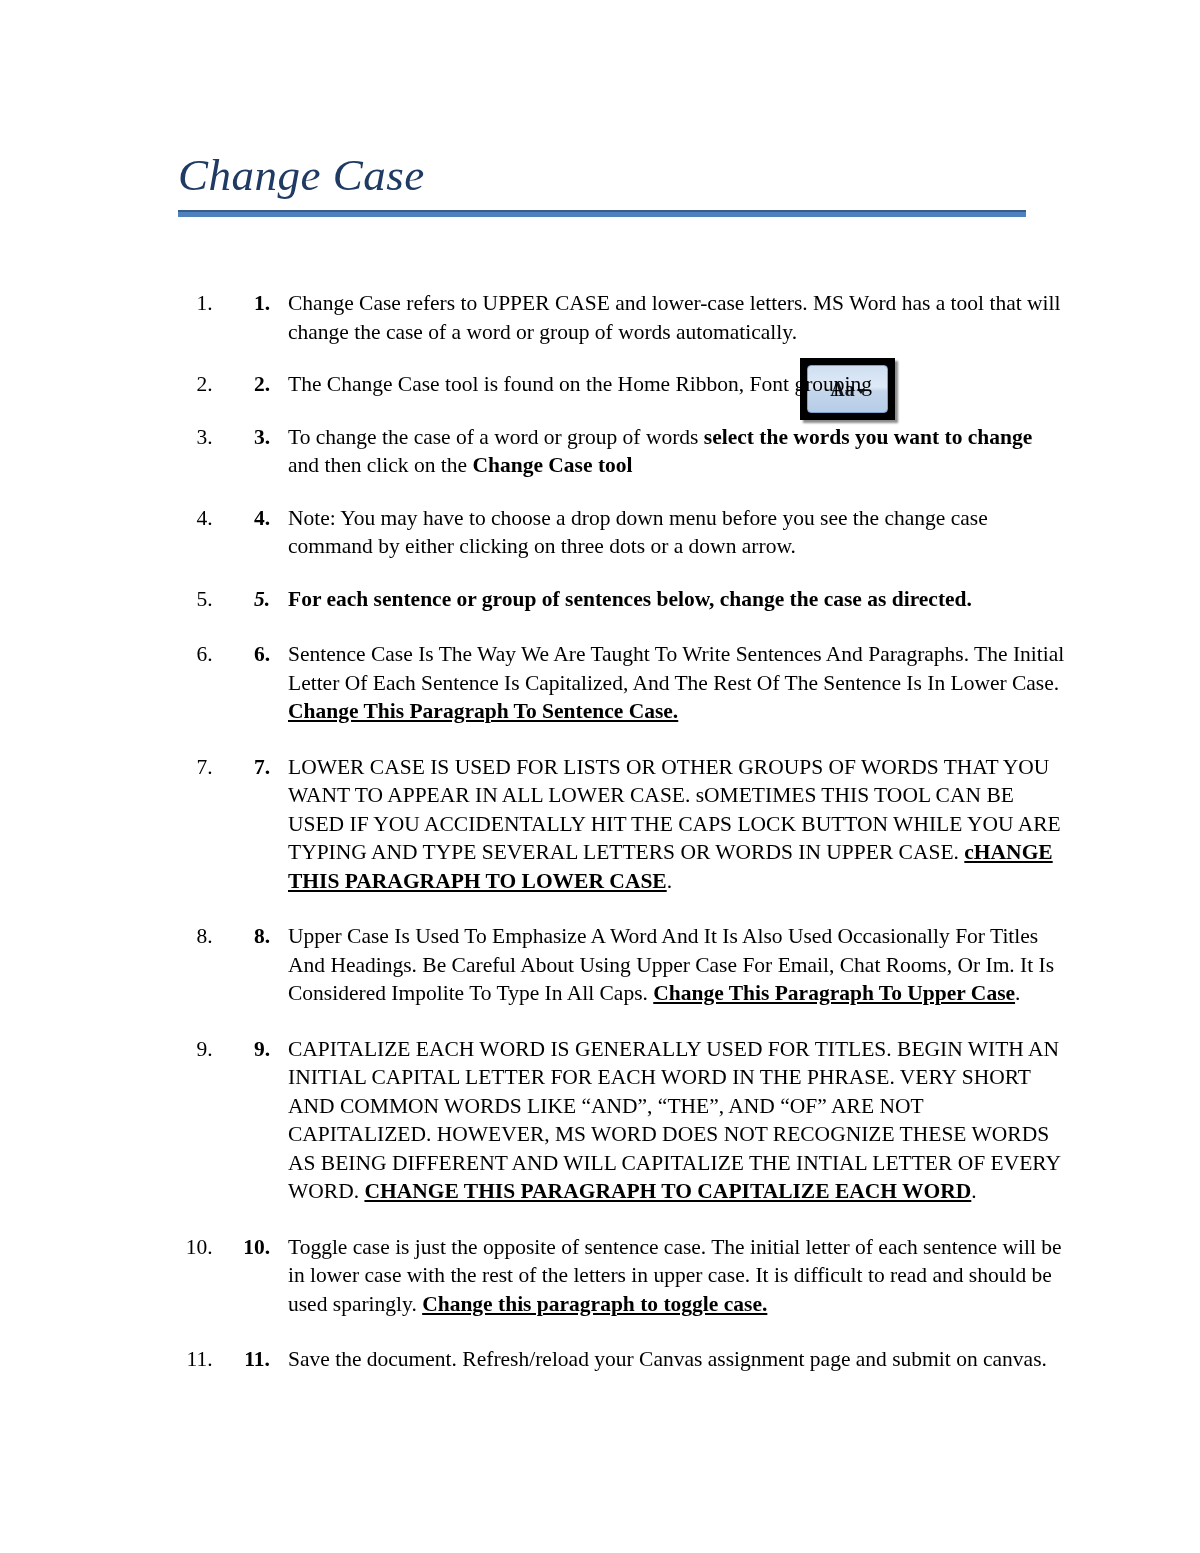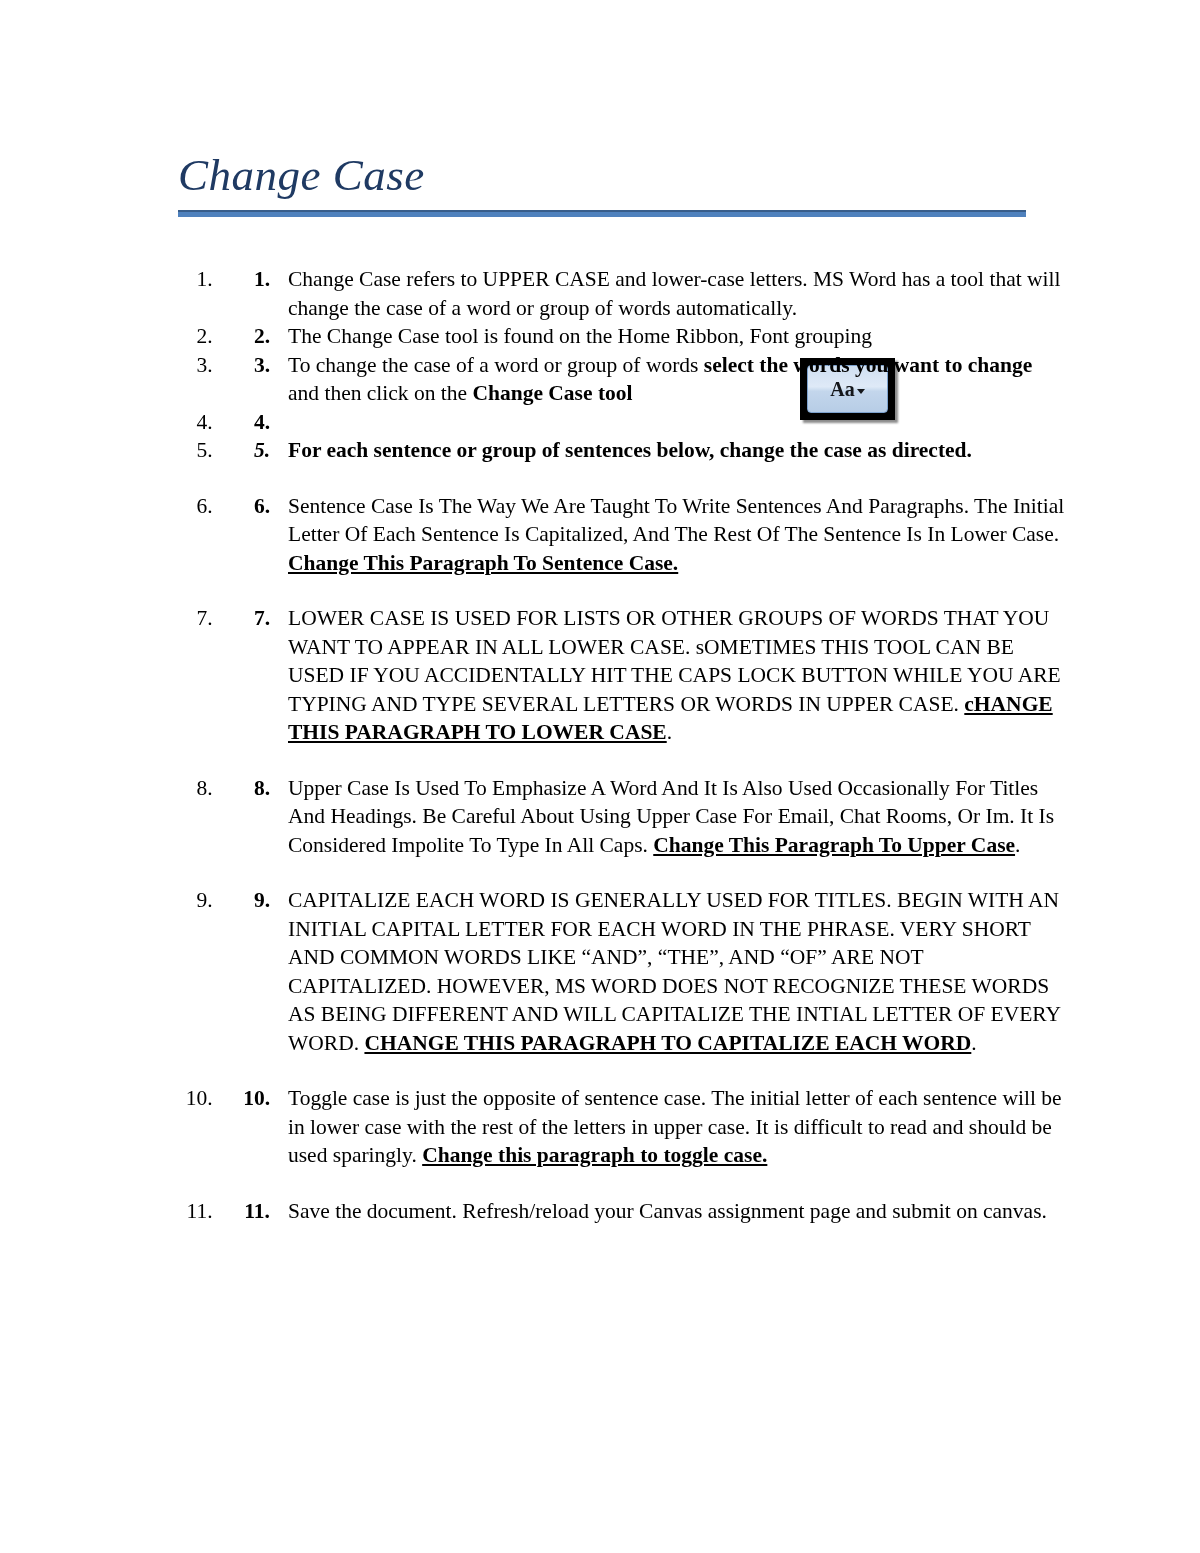--- a/index.html
+++ b/index.html
@@ -69,21 +69,21 @@
     position: absolute;
     left: 0;
     top: 0;
     width: 52px;
     text-align: right;
     font-weight: bold;
     font-size: 21.5px;
     line-height: 28.5px;
   }
   .li.italicnum .num { font-style: italic; }
-  .li .body { display: block; }
+  .li .body { display: block; margin-top: 24px; }
   .li.gap-before { margin-top: 27px; }
 
   .li b { font-weight: bold; text-align: center; }
   .bu { font-weight: bold; text-decoration: underline; }
   .bi { font-weight: bold; }
 
   .note-line { display: block; }
 
   
   .aa-button {
@@ -154,20 +154,21 @@
     </li>
 
     <li class="li">
       <span class="num">3.</span>
       <span class="body"><span>To change the case of a word or group of words </span><b>select the words you want to change</b><span> and then click on the </span><b>Change Case tool</b></span>
     </li>
 
     <li class="li">
       <span class="num">4.</span>
       <span class="body">
+          <span class="note-line">Note: You may have to choose a drop down menu before you see the change case command by either clicking on three dots or a down arrow.</span>
         </span>
     </li>
 
     <li class="li italicnum">
       <span class="num">5.</span>
       <span class="body bi">For each sentence or group of sentences below, change the case as directed.</span>
     </li>
 
     <li class="li gap-before">
       <span class="num">6.</span>

